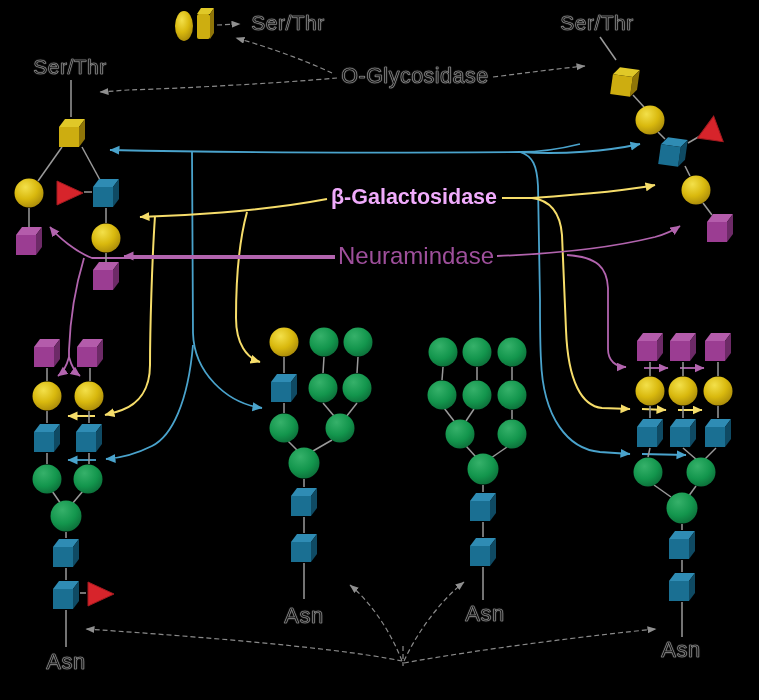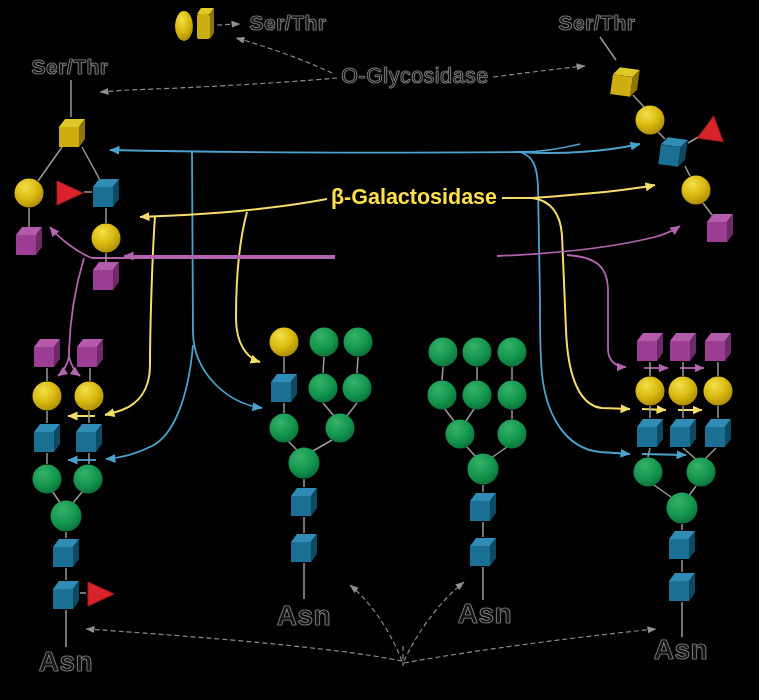--- a/index.html
+++ b/index.html
@@ -1,26 +1,26 @@
 <!DOCTYPE html>
 <html><head>
 <meta charset="utf-8">
 <style>
   html,body{margin:0;padding:0;background:#000;}
   #stage{position:relative;width:759px;height:700px;background:#000;overflow:hidden;
          font-family:"Liberation Sans", sans-serif;}
   #art{position:absolute;left:0;top:0;}
   .lab{position:absolute;transform:translate(-50%,-50%);white-space:nowrap;line-height:1;}
   .ghost{color:#141414;-webkit-text-stroke:0.6px #8f8f8f;text-shadow:0 0 1.5px #7a7a7a,0 0 1px #9a9a9a;}
-  .serthr{font-size:21px;font-weight:700;letter-spacing:0.5px;}
-  .asn{font-size:28px;font-weight:700;letter-spacing:0.5px;}
+  .serthr{font-size:21px;font-weight:400;letter-spacing:0.5px;}
+  .asn{font-size:22px;font-weight:400;letter-spacing:0.5px;}
   .ogly{font-size:21.5px;font-weight:500;letter-spacing:0.5px;}
   .png{font-size:23px;font-weight:500;letter-spacing:0.5px;}
   .bnag{font-size:23.5px;font-weight:500;color:#1f86ae;}
-  .bgal{font-size:21.5px;font-weight:700;color:#fde047;}
+  .bgal{font-size:21.5px;font-weight:700;color:#f0abfc;}
   .neur{font-size:24px;font-weight:500;color:#9e4f9b;}
   
   .bond{stroke:#9a9a9a;stroke-width:1.5;fill:none;}
   .k{stroke:#8a8a8a;stroke-width:1.2;fill:none;stroke-dasharray:5 3;}
   .lb{stroke:#4aa3cc;stroke-width:1.8;fill:none;}
   .ly{stroke:#f6dd6a;stroke-width:2;fill:none;}
   .lp{stroke:#b264ae;stroke-width:1.8;fill:none;}
   .cf{fill:var(--f);} .ct{fill:var(--t);} .cs{fill:var(--s);}
   .cubeY{--f:#cdad10;--t:#e0c828;--s:#8f7508;}
   .cubeB{--f:#1a6f92;--t:#2f8cb4;--s:#0f4a63;}
@@ -267,19 +267,20 @@
     <use href="#cube" class="cubeB" x="669" y="572"></use>
   </g>
 </svg>
 
   <div class="lab ghost serthr" style="left:70px;top:66px">Ser/Thr</div>
   <div class="lab ghost serthr" style="left:288px;top:22px">Ser/Thr</div>
   <div class="lab ghost serthr" style="left:597px;top:22px">Ser/Thr</div>
 
   <div class="lab ghost ogly" style="left:415px;top:77px">O-Glycosidase</div>
   <div class="lab bgal" style="left:414px;top:198px">β-Galactosidase</div>
+  <div class="lab neur" style="left:416px;top:256px">Neuramindase</div>
 
   <div class="lab ghost asn" style="left:66px;top:662px">Asn</div>
   <div class="lab ghost asn" style="left:304px;top:616px">Asn</div>
   <div class="lab ghost asn" style="left:485px;top:614px">Asn</div>
   <div class="lab ghost asn" style="left:681px;top:650px">Asn</div>
 
 </div>
 
 </body></html>

